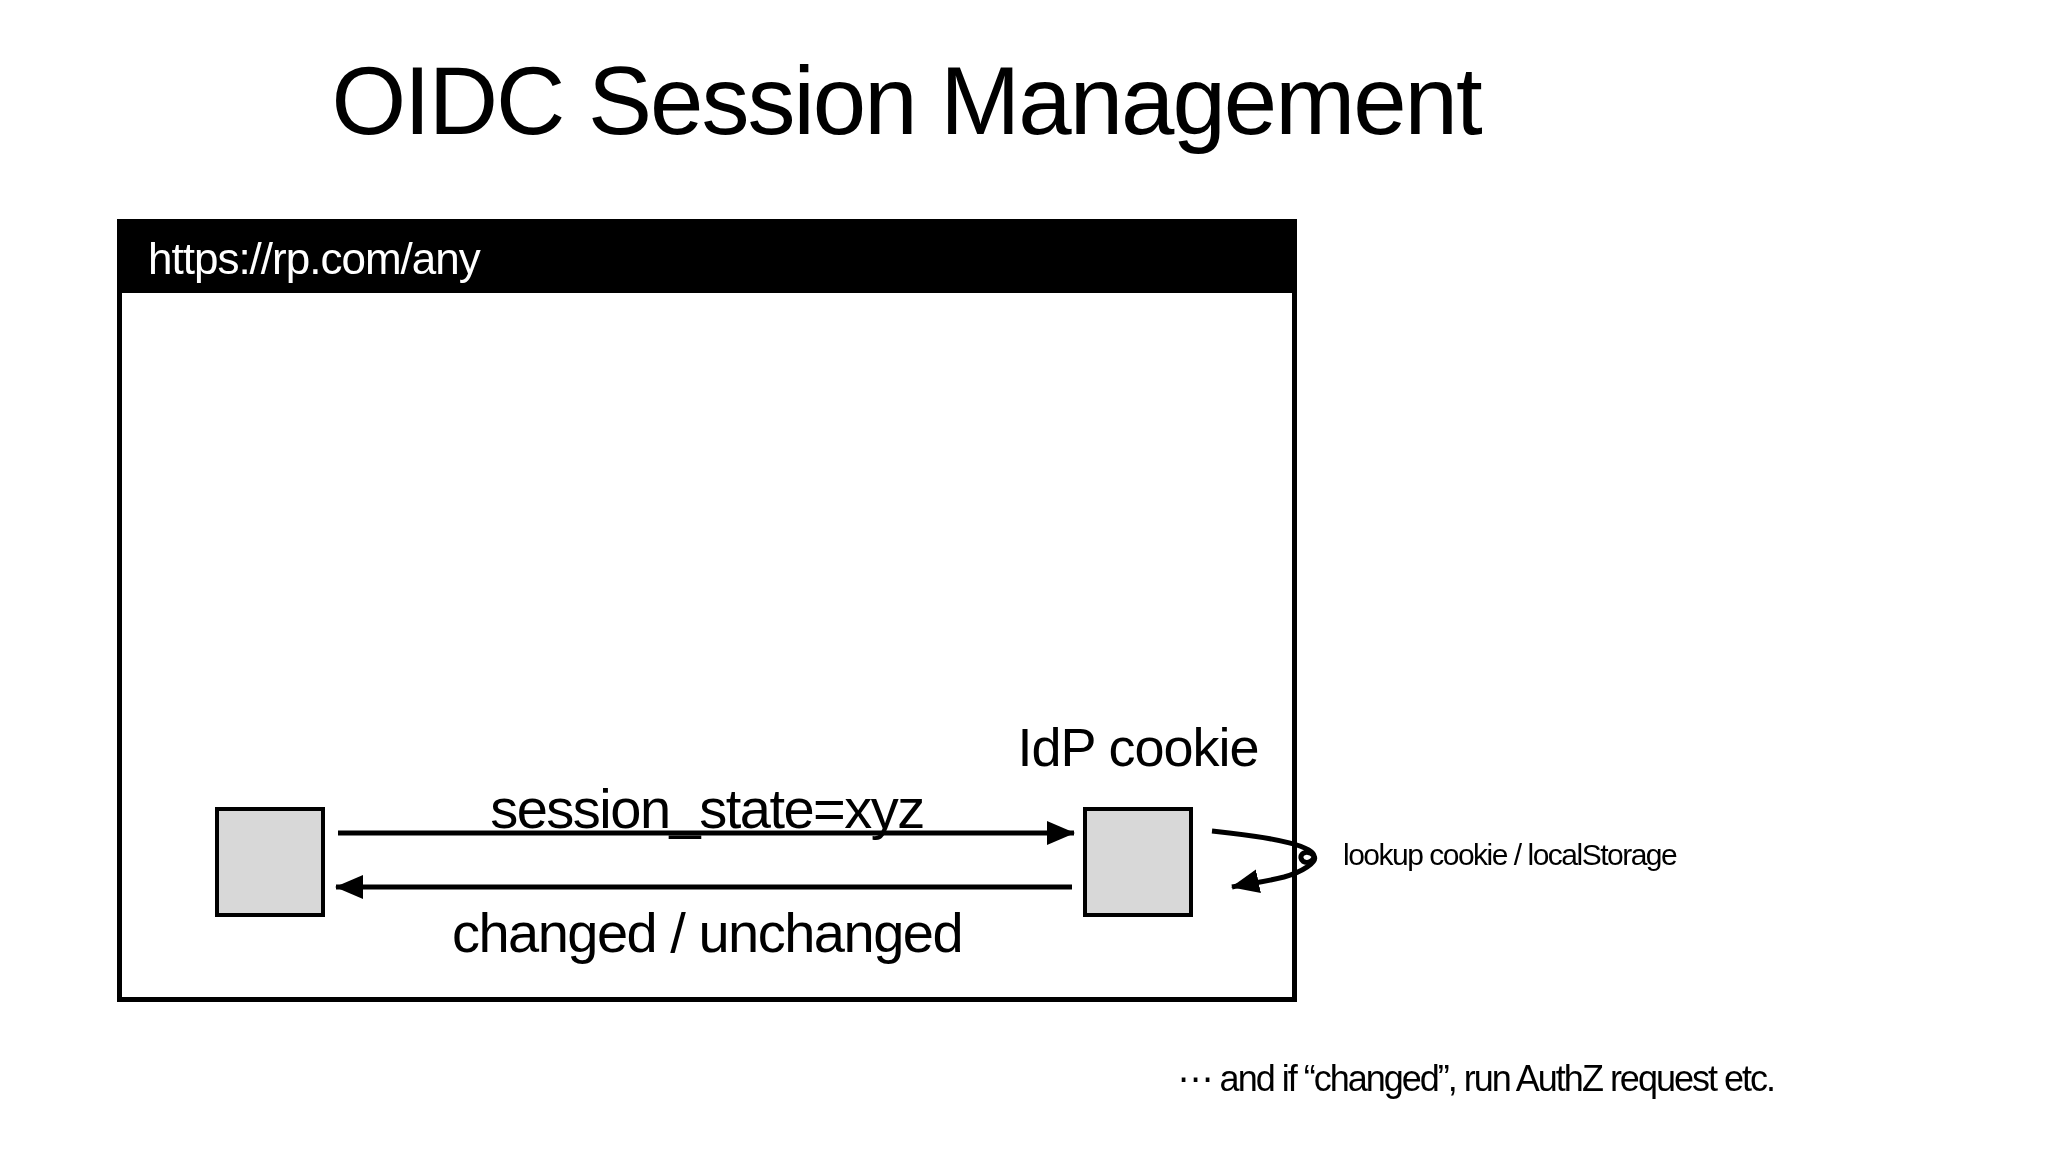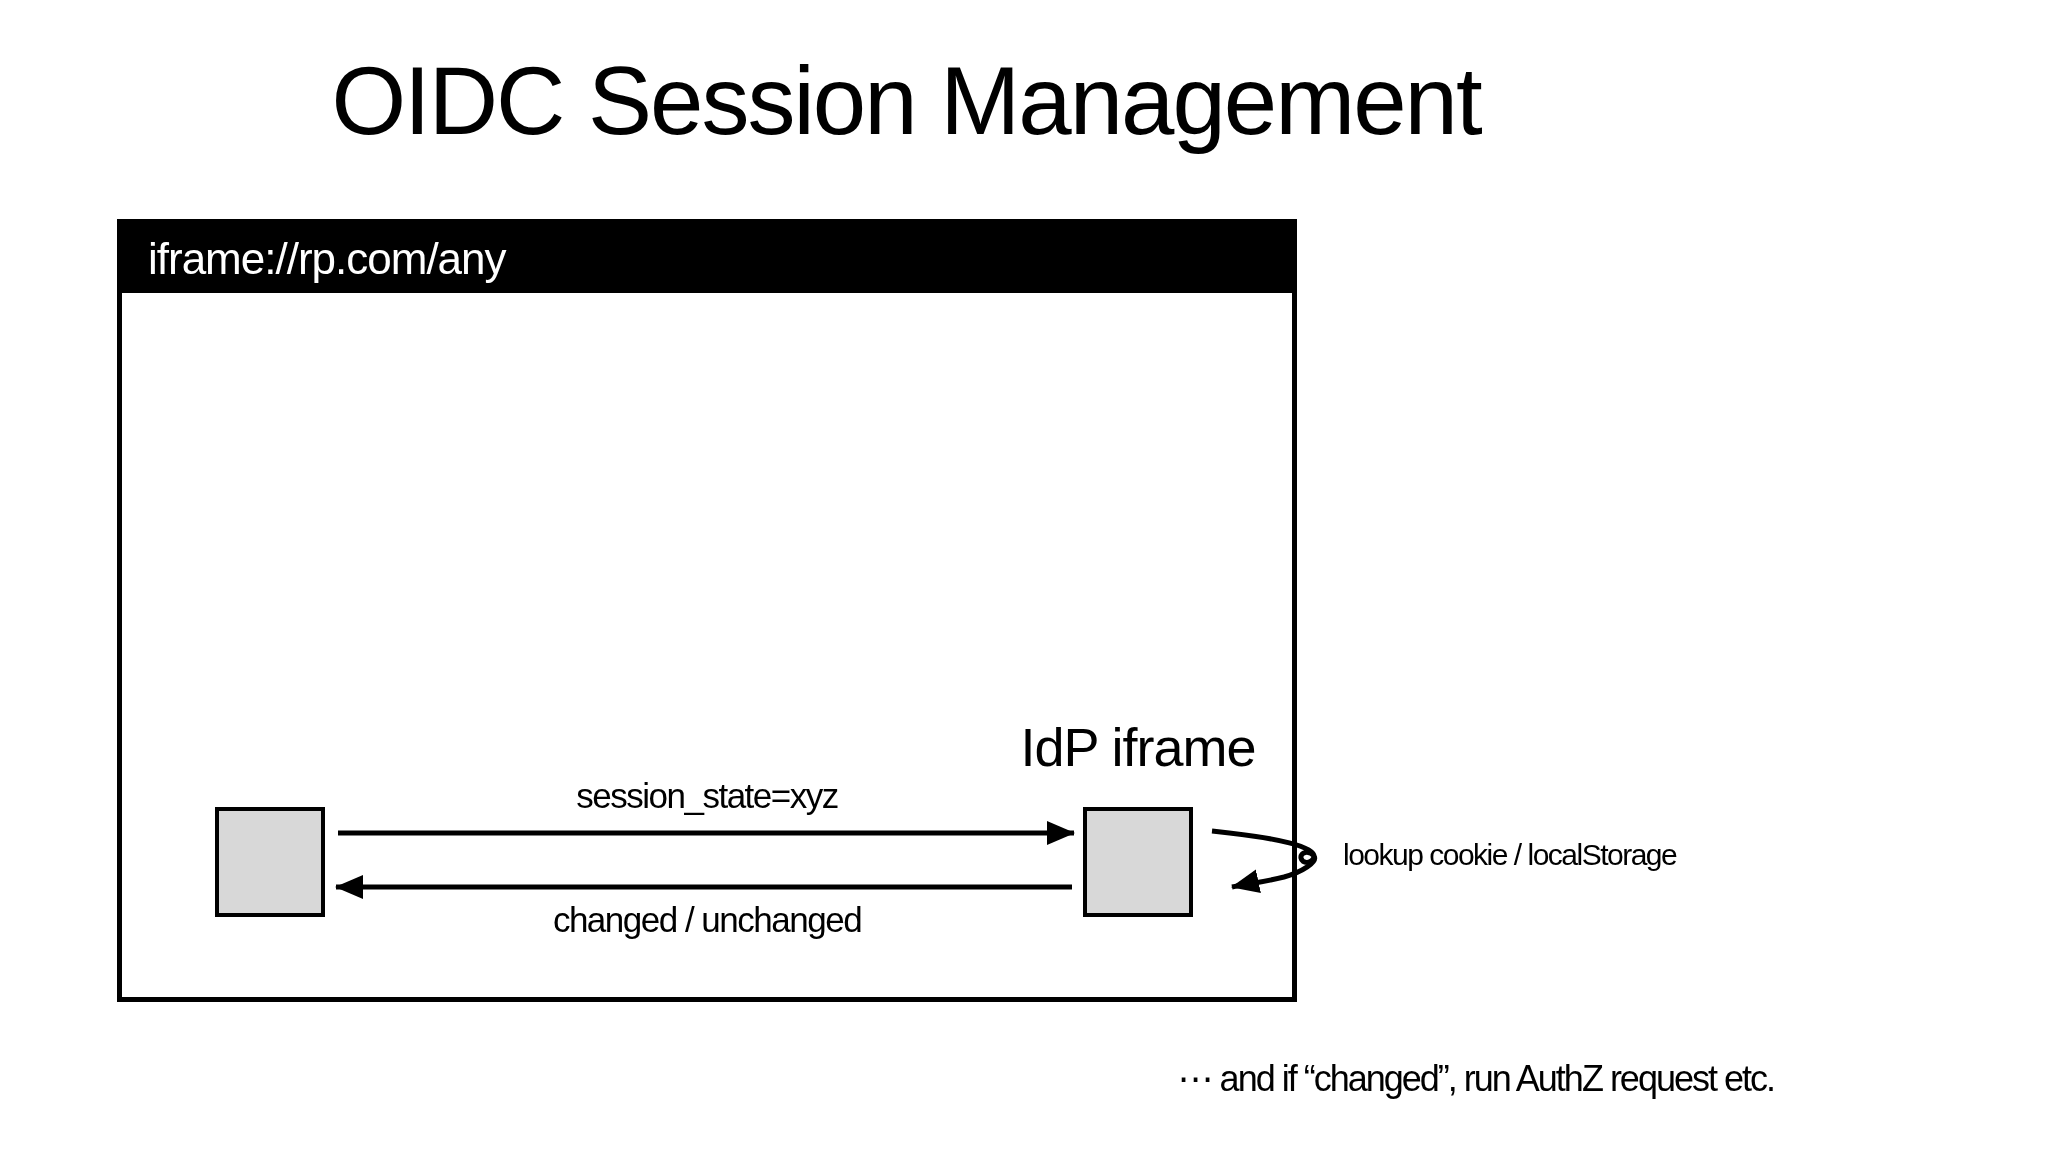--- a/index.html
+++ b/index.html
@@ -82,21 +82,21 @@
     top: 0;
     width: 2048px;
     height: 1152px;
     pointer-events: none;
   }
   .arrow-label {
     position: absolute;
     left: 357px;
     width: 700px;
     text-align: center;
-    font-size: 35px;
+    font-size: 56px;
     letter-spacing: -1.5px;
     white-space: nowrap;
   }
   .request-label  { top: 776px; }
   .response-label { top: 900px; }
   .lookup-note {
     position: absolute;
     left: 1343px;
     top: 838px;
     font-size: 30px;
@@ -114,28 +114,28 @@
 </style>
 </head>
 <body>
 
 <div class="slide">
 
   <h1 class="page-title">OIDC Session Management</h1>
 
   <div class="browser">
     <div class="titlebar">
-      <span class="url-text">iframe://rp.com/any</span>
+      <span class="url-text">https://rp.com/any</span>
     </div>
   </div>
 
 
   <div class="iframe-box rp-box"></div>
 
-  <div class="iframe-label idp-label">IdP iframe</div>
+  <div class="iframe-label idp-label">IdP cookie</div>
 
   <div class="iframe-box idp-box"></div>
 
   <svg class="arrows-layer" viewBox="0 0 2048 1152" xmlns="http://www.w3.org/2000/svg">
     <defs>
       <marker id="arrowhead" markerUnits="userSpaceOnUse" markerWidth="32" markerHeight="26" refX="27" refY="12" orient="auto">
         <path d="M0,0 L28,12 L0,24 Z" fill="#000000"></path>
       </marker>
     </defs>
     <line x1="338" y1="833" x2="1074" y2="833" stroke="#000000" stroke-width="5" marker-end="url(#arrowhead)"></line>

